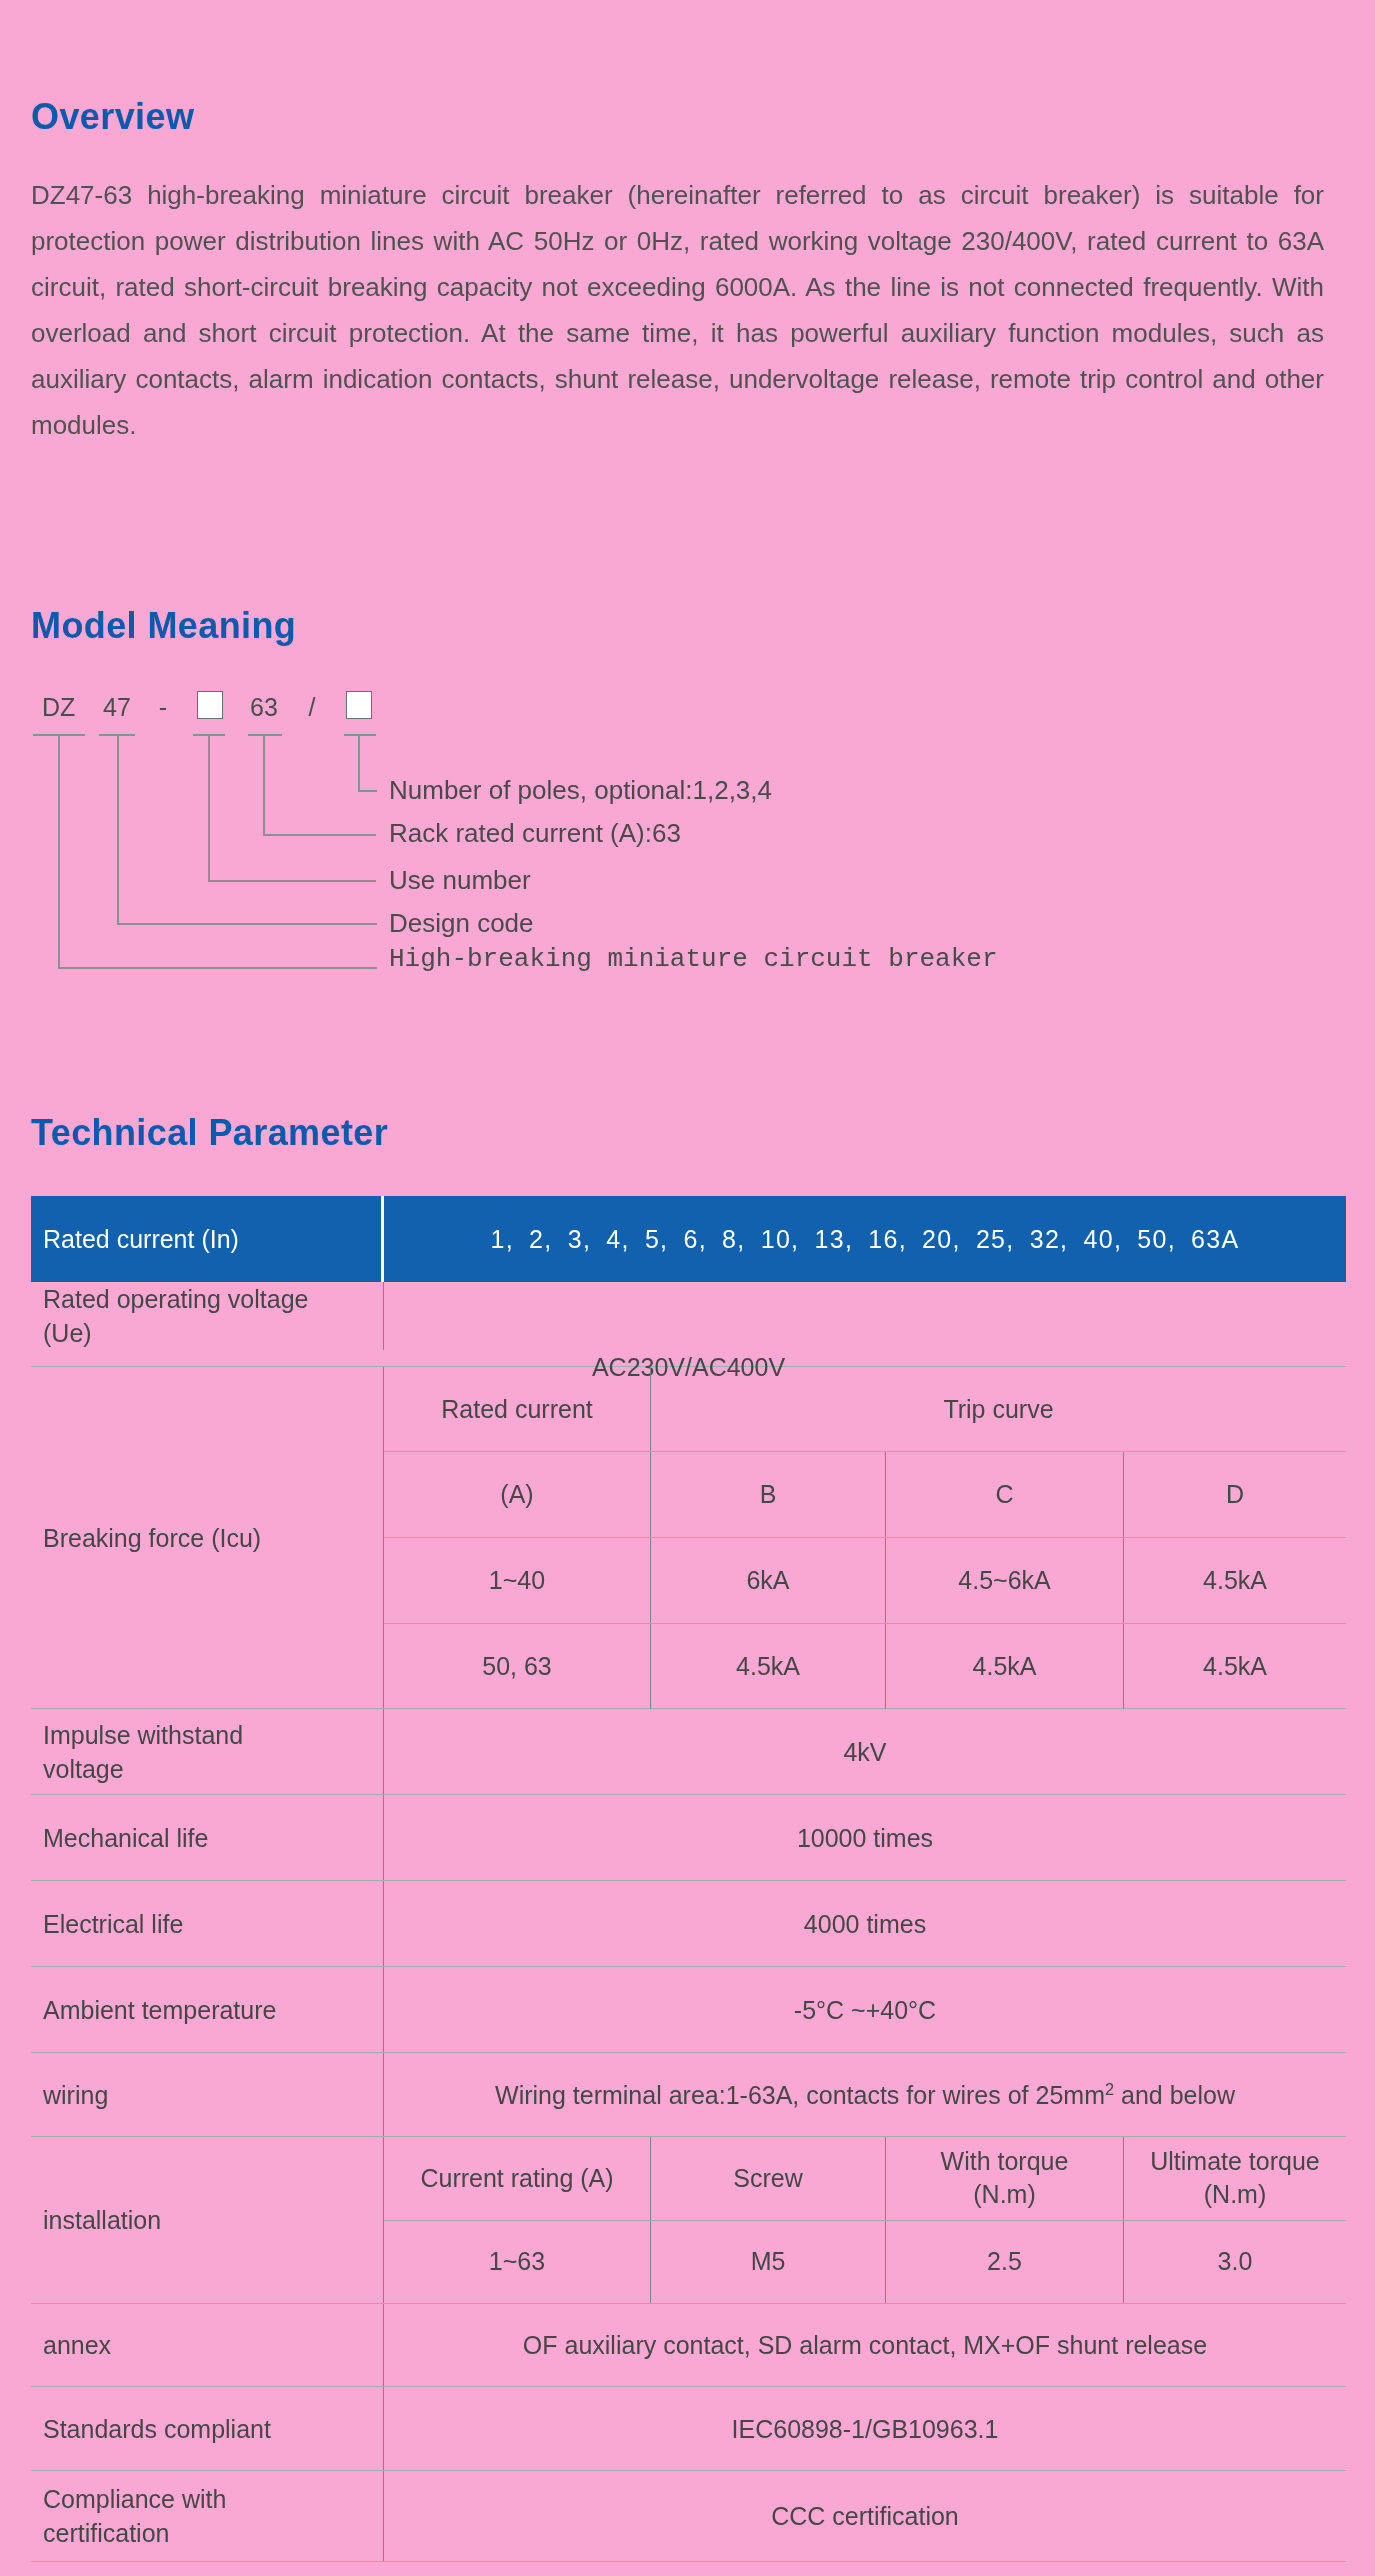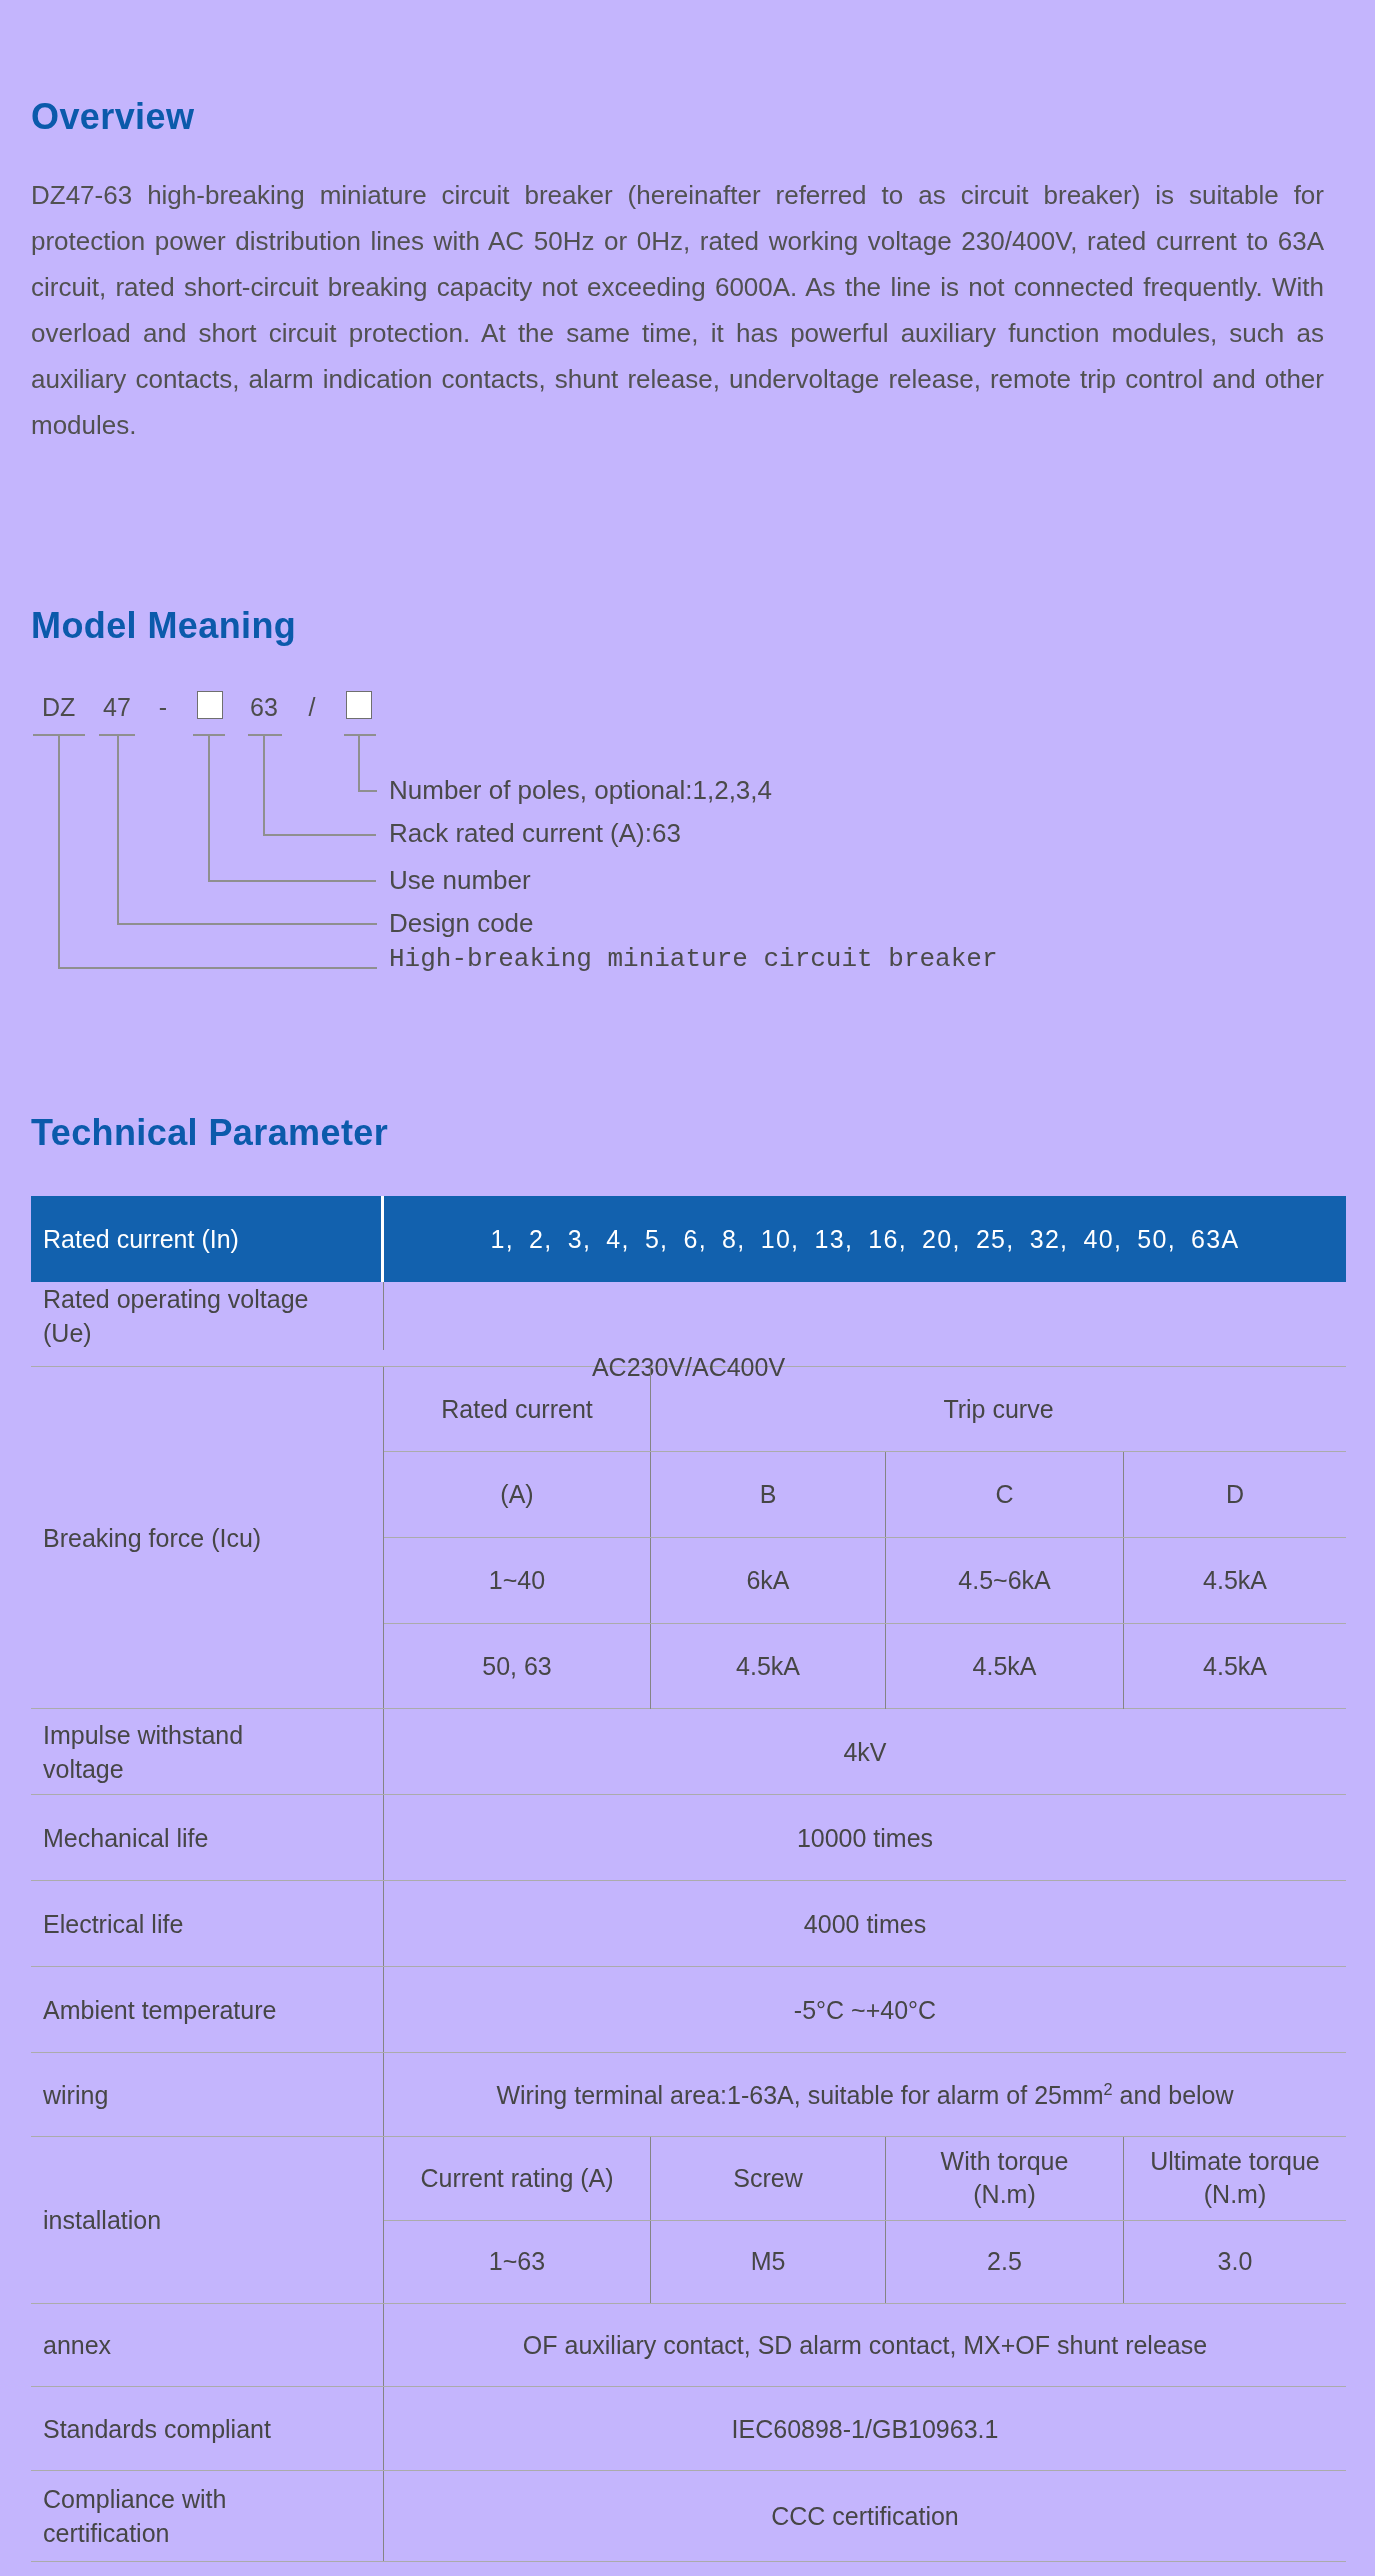--- a/index.html
+++ b/index.html
@@ -1,16 +1,16 @@
 <!DOCTYPE html>
 <html style="font-size:13.8px"><head>
 <meta charset="utf-8">
 <style>
   html,body{margin:0;padding:0;background:#ffffff;}
-  #page{position:relative;width:1375px;height:2576px;background:#c4b5fd;
+  #page{position:relative;width:1375px;height:2576px;background:#f9a8d4;
         font-family:"Liberation Sans","DejaVu Sans",sans-serif;color:#4a4a4a;overflow:hidden;}
 
   .sec-heading{position:absolute;left:31px;margin:0;font-size:36px;font-weight:bold;
                color:#0b5aab;letter-spacing:0.4px;}
 
   
   #overview-heading{top:96px;}
   #overview-paragraph{position:absolute;left:31px;top:172px;width:1293px;margin:0;
         font-size:26px;line-height:46px;color:#515151;text-align:justify;}
 
@@ -178,21 +178,21 @@
         <span>Ambient temperature</span>
       </div>
       <div class="val">-5°C ~+40°C</div>
     </div>
 
     <div class="row bt r-wiring">
       <div class="lbl">
         <span>wiring</span>
       </div>
       <div class="val">
-        <span><span>Wiring terminal area:1-63A, suitable for alarm of 25mm</span><sup class="sq2">2</sup><span> and below</span></span>
+        <span><span>Wiring terminal area:1-63A, contacts for wires of 25mm</span><sup class="sq2">2</sup><span> and below</span></span>
       </div>
     </div>
 
     <div class="row bt r-install">
       <div class="lbl">
         <span>installation</span>
       </div>
       <div class="sub">
         <div class="srow">
           <div class="cell c1 vr">Current rating (A)</div>

